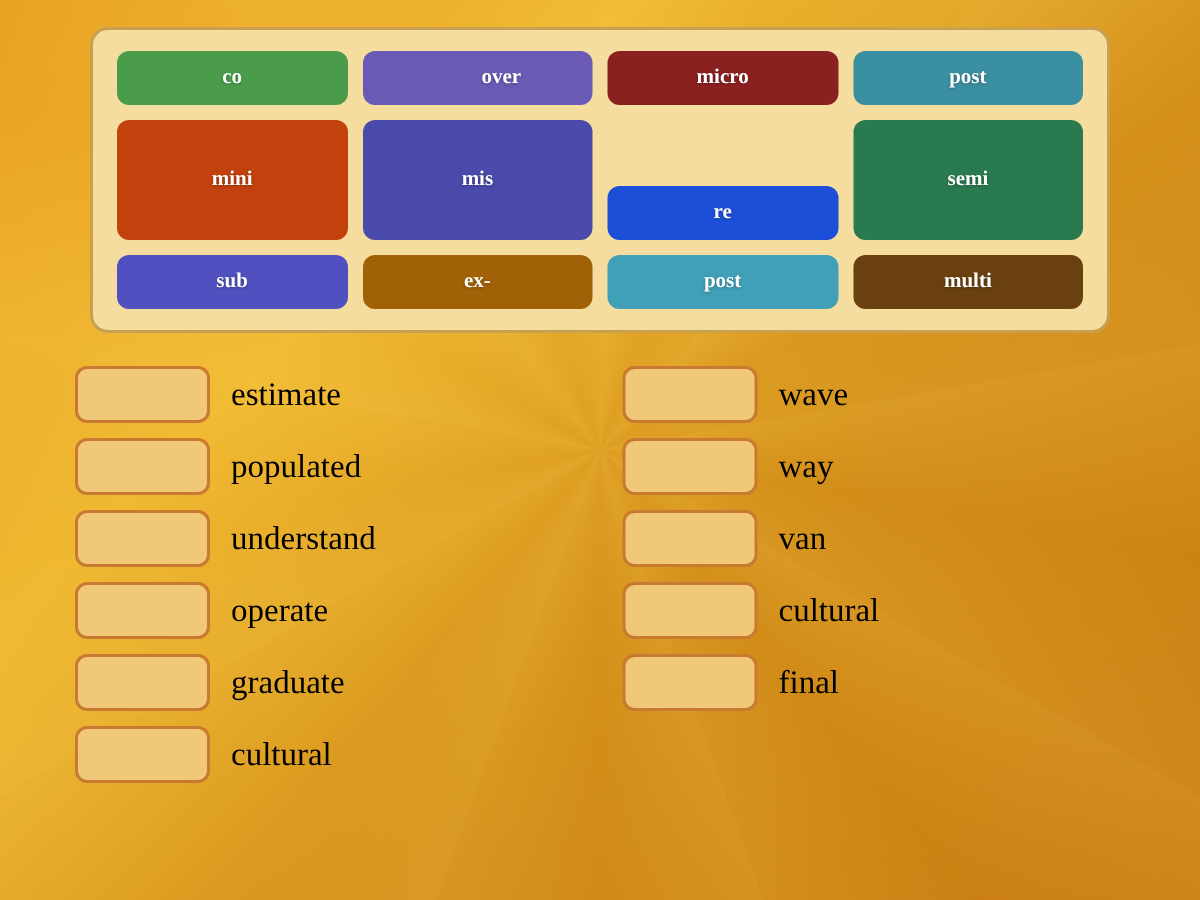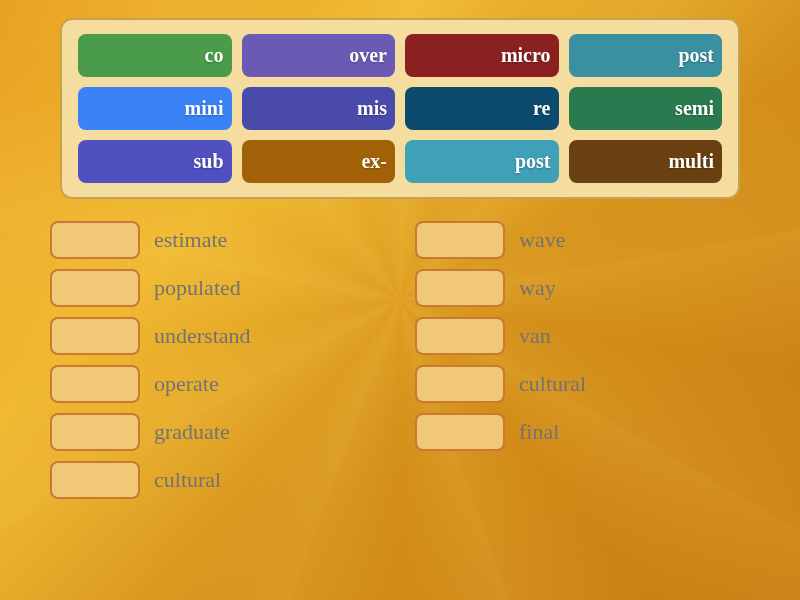--- a/index.html
+++ b/index.html
@@ -41,35 +41,35 @@
       max-width: 680px;
       margin-left: auto;
       margin-right: auto;
     }
 
     .prefix-btn {
       border: none;
       border-radius: 8px;
       color: white;
       font-family: 'Comic Sans MS', 'Chalkboard SE', cursive;
-      font-size: 20px;
+      font-size: 14px;
       font-weight: bold;
       padding: 10px 8px;
       cursor: pointer;
-      text-align: right;
+      text-align: center;
       text-shadow: 0 1px 2px rgba(0,0,0,0.3);
     }
 
     .btn-green    { background: #4a9c4a; }
     .btn-purple   { background: #6a5ab5; padding-left: 40px; }
     .btn-darkred  { background: #8b2020; }
     .btn-teal     { background: #3a8fa0; }
-    .btn-brown    { background: #3b82f6; }
+    .btn-brown    { background: #c2410c; }
     .btn-indigo   { background: #4a4aaa; }
-    .btn-tan      { background: #0c4a6e; }
+    .btn-tan      { background: #1d4ed8; margin-top: 44px; }
     .btn-darkgreen{ background: #2a7a50; }
     .btn-blue     { background: #5050c0; }
     .btn-crimson  { background: #a16207; }
     .btn-skyblue  { background: #40a0b8; }
     .btn-darkbrown{ background: #6a4010; }
 
     
     .word-list-area {
       display: grid;
       grid-template-columns: 1fr 1fr;
@@ -90,21 +90,21 @@
       height: 38px;
       background: #f0c878;
       border: 2px solid #c87a30;
       border-radius: 8px;
       flex-shrink: 0;
       cursor: pointer;
     }
 
     .word-label {
       font-size: 22px;
-      color: #737373;
+      color: #000000;
       white-space: nowrap;
     }
   </style>
 </head>
 <body>
 
 <div class="main-container">
 
   <div class="prefix-box">
   <button class="prefix-btn btn-green">co</button>

